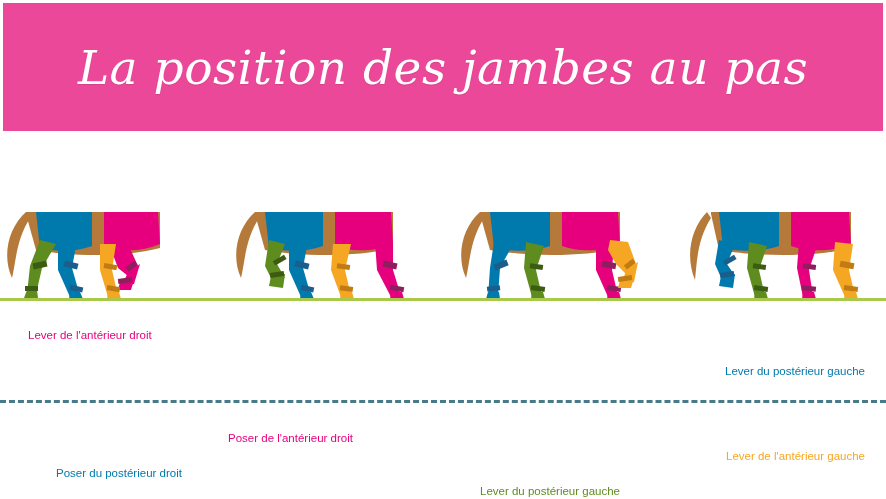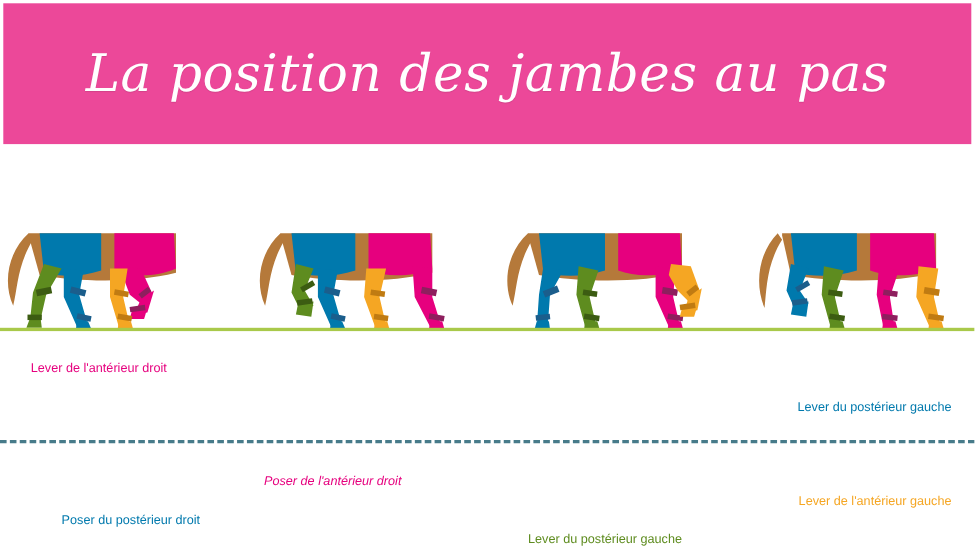--- a/index.html
+++ b/index.html
@@ -198,19 +198,19 @@
   <div class="label" style="left:16px;top:328px;color:#E6007E;">Lever de l'antérieur droit</div>
 
 
 
   <div class="label" style="left:713px;top:364px;color:#0079AD;">Lever du postérieur gauche</div>
 
   <div class="dashed"></div>
 
   <div class="label" style="left:16px;top:466px;color:#0079AD;padding-left:28px;">Poser du postérieur droit</div>
 
-  <div class="label" style="left:228px;top:431px;color:#E6007E;font-style:italic;">Poser de l'antérieur droit</div>
+  <div class="label" style="left:216px;top:431px;color:#E6007E;">Poser de l'antérieur droit</div>
 
   <div class="label" style="left:468px;top:484px;color:#5E8C1F;">Lever du postérieur gauche</div>
 
   <div class="label" style="left:714px;top:449px;color:#F5A623;">Lever de l'antérieur gauche</div>
 
 </div>
 
 </body></html>

